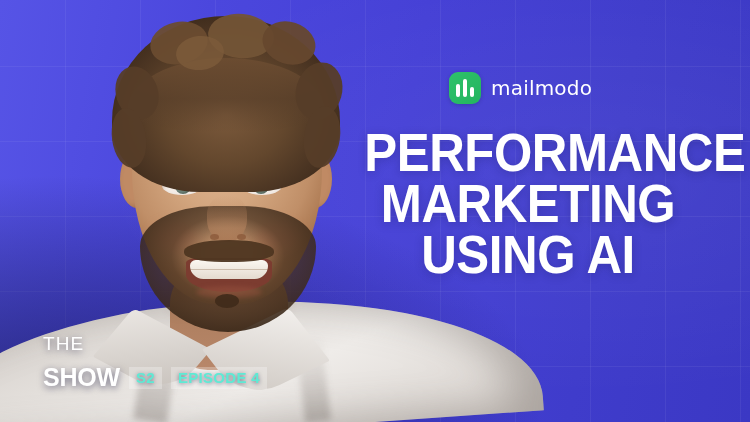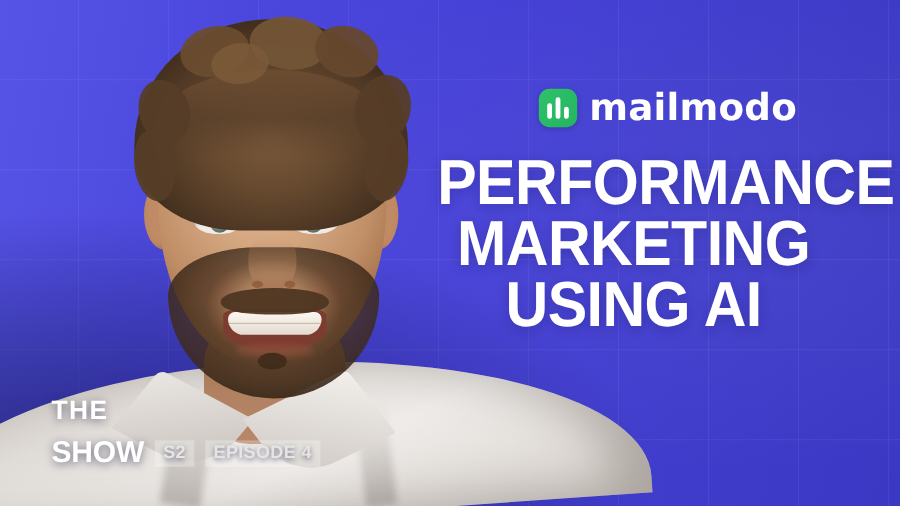--- a/index.html
+++ b/index.html
@@ -211,22 +211,22 @@
     display:flex; align-items:flex-end; justify-content:center;
     gap:3px; padding:7px 6px 7px 6px;
     box-shadow:0 1px 4px rgba(0,0,0,.18);
   }
   .logo-bar { width:4px; background:#ffffff; border-radius:2px; }
   .logo-bar.b1 { height:13px; }
   .logo-bar.b2 { height:18px; }
   .logo-bar.b3 { height:10px; }
   .logo-word {
     color:#ffffff;
-    font-size:31px;
-    font-weight:700;
+    font-size:20px;
+    font-weight:400;
     letter-spacing:.2px;
     font-family:"DejaVu Sans", sans-serif;
     text-align:center;
   }
 
   
   .headline {
     position:absolute;
     left:352px; top:128px;
     width:352px;
@@ -244,33 +244,33 @@
   .headline .ln { display:block; white-space:nowrap; }
 
   
   .branding {
     position:absolute;
     left:43px; bottom:32px;
     color:#ffffff;
     text-shadow:0 2px 7px rgba(15,15,55,.55);
   }
   .br-the {
-    font-size:22px; font-weight:700; letter-spacing:1.1px; line-height:1;
+    font-size:19px; font-weight:400; letter-spacing:1.1px; line-height:1;
     margin-bottom:5px;
   }
   .br-main {
     font-size:25px; font-weight:700; letter-spacing:-.2px; line-height:1.08;
   }
   .br-row {
     display:flex; align-items:center; gap:9px; margin-top:12px;
   }
   .br-show { font-size:25px; font-weight:700; letter-spacing:-.2px; line-height:1; }
   .badge {
     background:rgba(255,255,255,.28);
-    color:#e5e5e5;
+    color:#5eead4;
     font-size:15px; font-weight:700; letter-spacing:.3px;
     padding:3px 7px 4px 7px;
     line-height:1;
     text-shadow:0 1px 4px rgba(15,15,55,.5);
   }
 </style>
 </head>
 <body>
 
 <div id="thumbnail">

